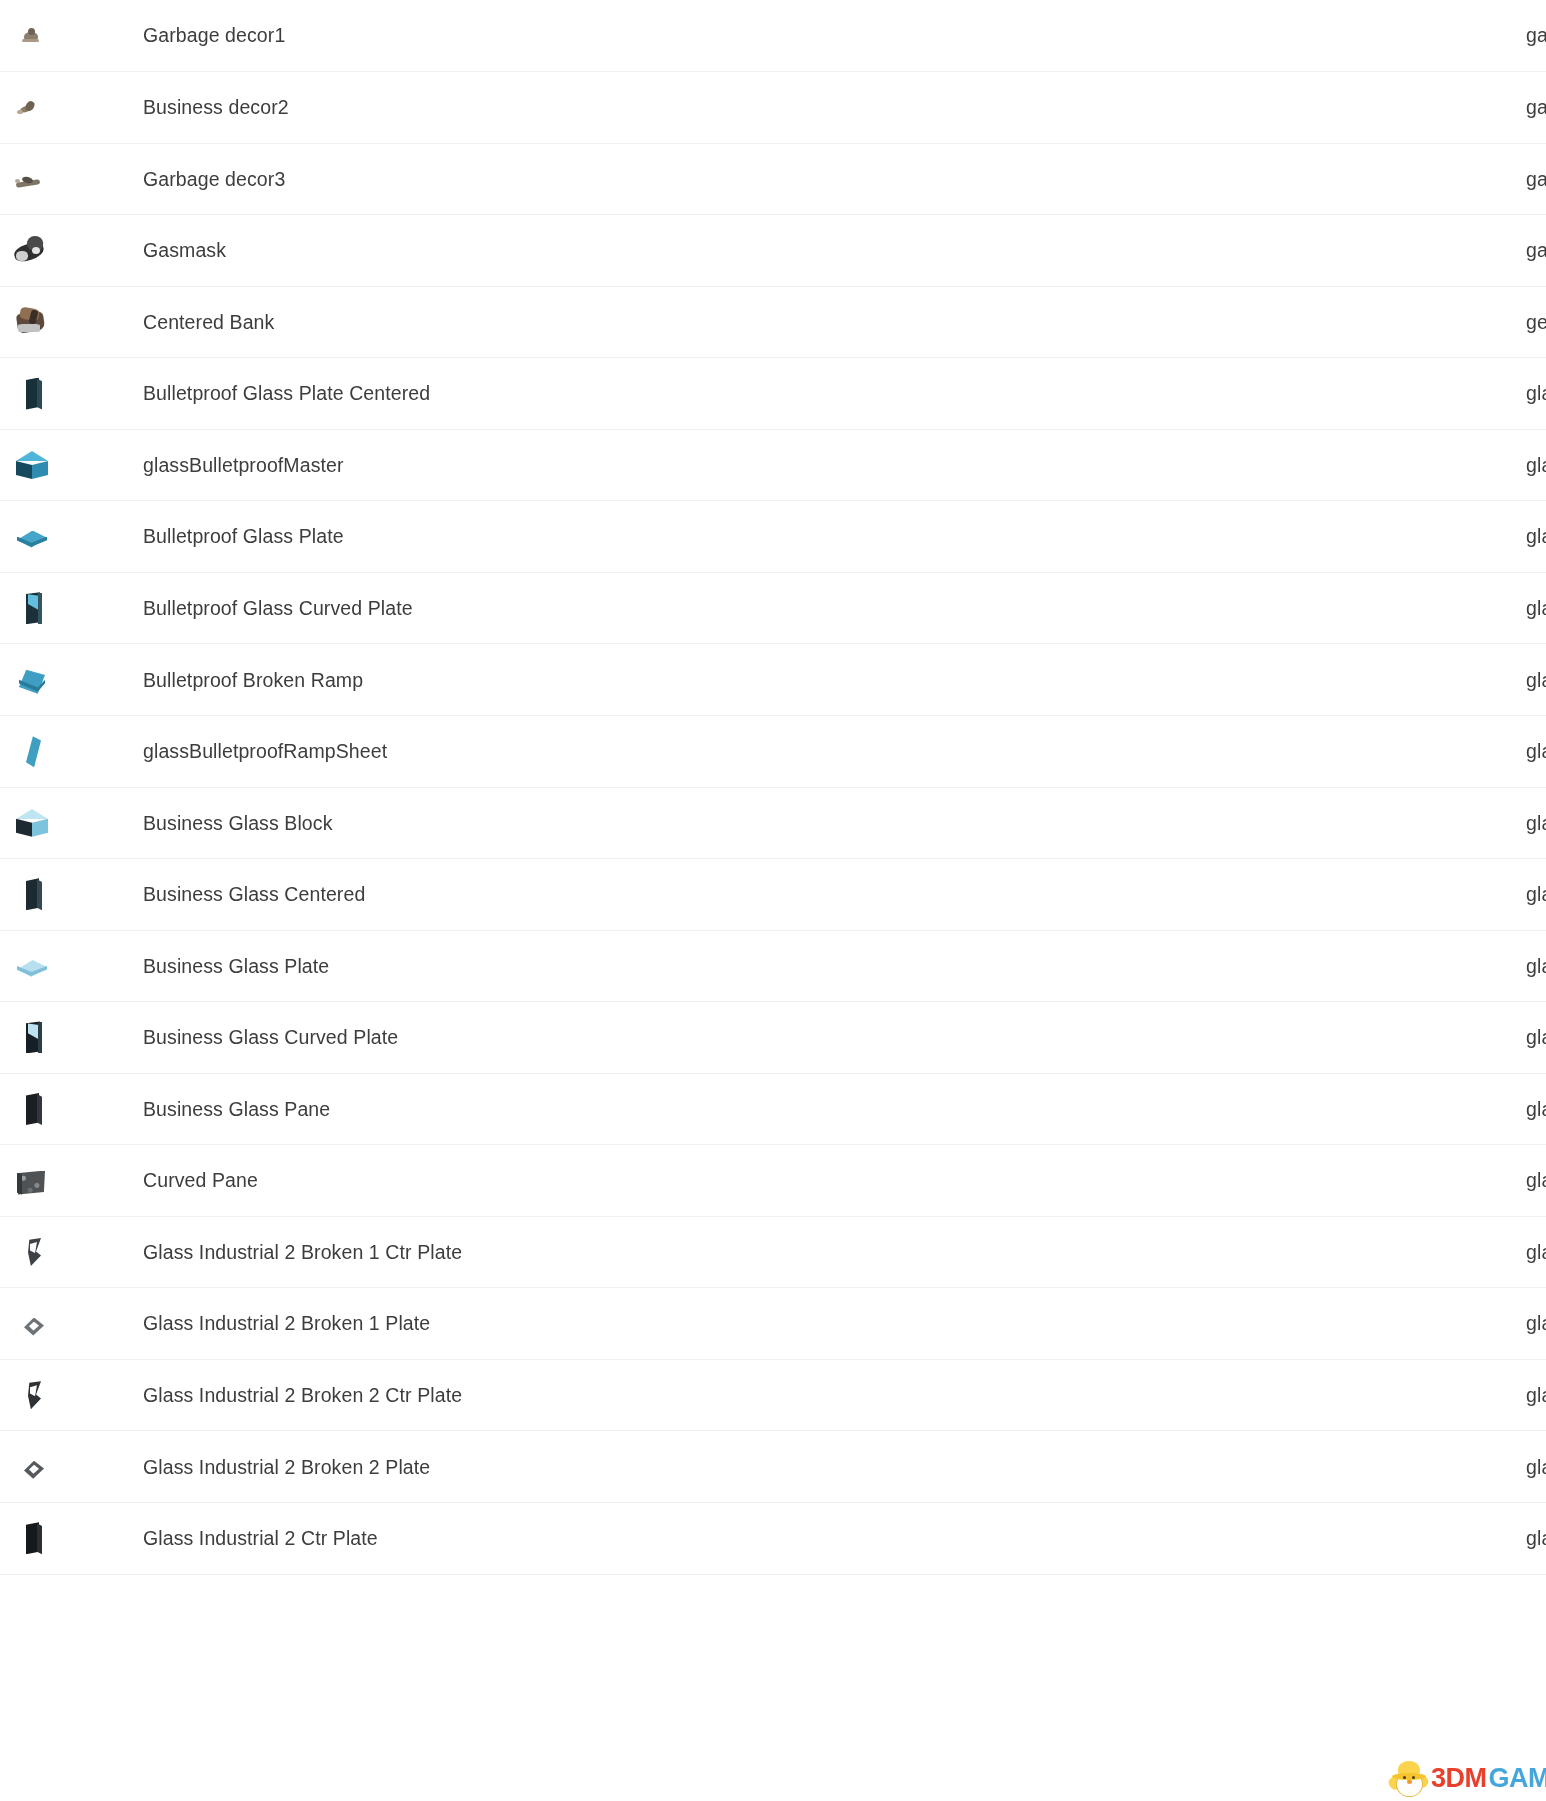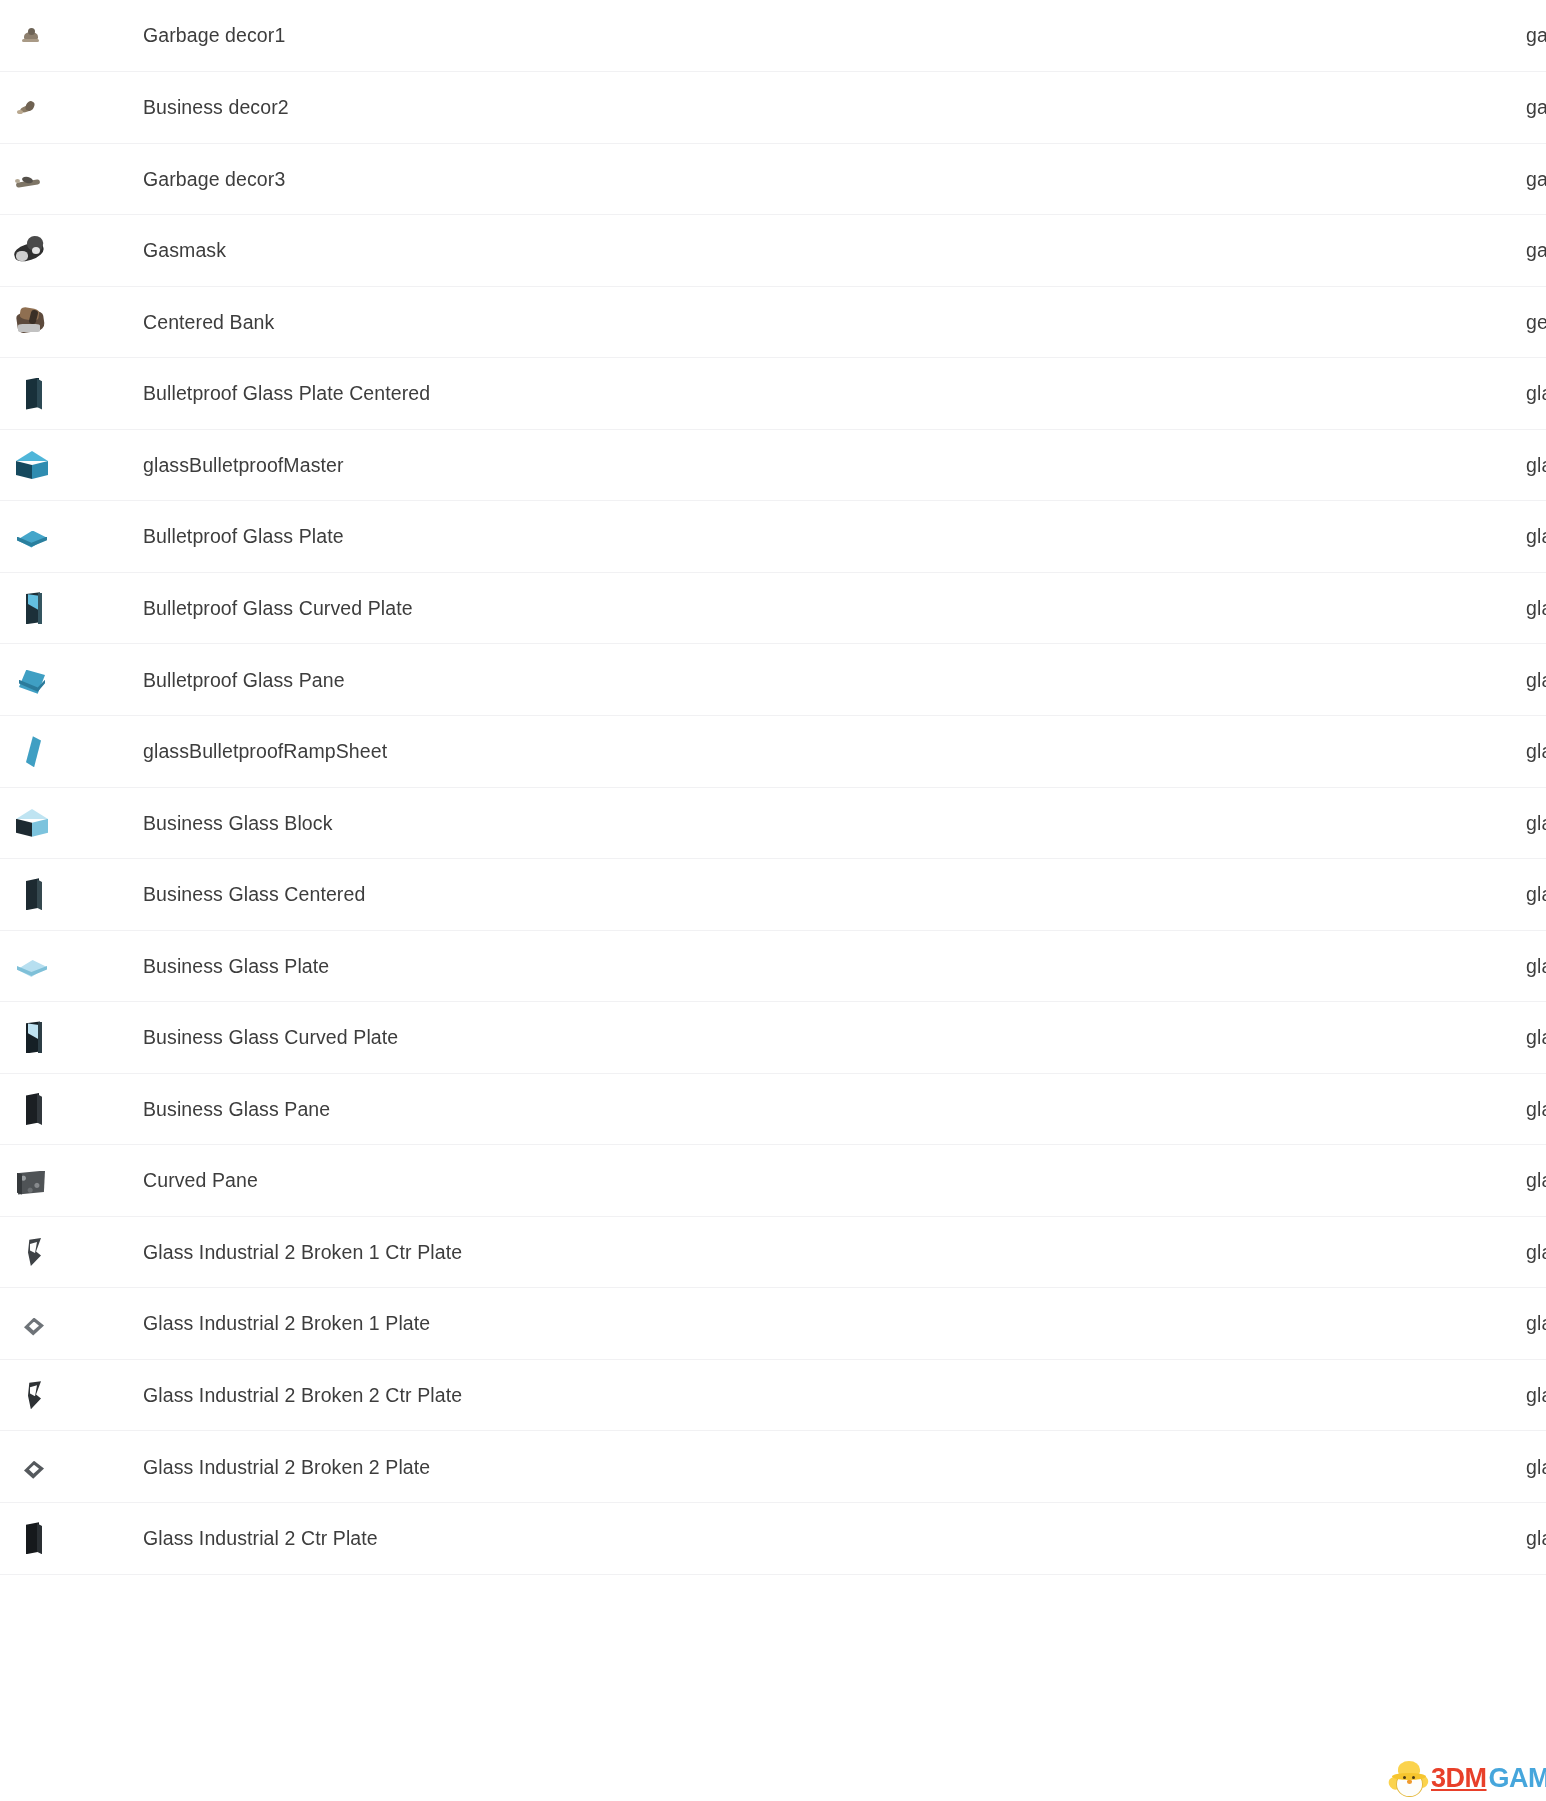--- a/index.html
+++ b/index.html
@@ -229,21 +229,21 @@
       background:#e0402b; border-radius:50% 50% 45% 45%; z-index:-1; }
 
   .wm-text {
     font-family: "Liberation Sans", "DejaVu Sans", sans-serif;
     font-weight: bold;
     font-size: 27px;
     line-height: 1;
     letter-spacing: -0.5px;
     white-space: nowrap;
   }
-  .wm-3dm  { color: #e8402a; text-decoration: underline; }
+  .wm-3dm  { color: #e8402a; }
   .wm-game { color: #46a6dc; }
 </style>
 </head>
 <body>
 
 <table class="item-table">
   <tbody>
       <tr class="item-row">
         <td class="cell-thumb">
           <span class="thumb tk-speck1">
@@ -343,21 +343,21 @@
         <td class="cell-name">Bulletproof Glass Curved Plate</td>
         <td class="cell-id">glassBulletproofPlateCurved</td>
       </tr>
       <tr class="item-row">
         <td class="cell-thumb">
           <span class="thumb tk-ramp" style="--face:#3f9fc3;--edge:#2b7b9b">
             <i></i>
             <i></i>
           </span>
         </td>
-        <td class="cell-name">Bulletproof Glass Pane</td>
+        <td class="cell-name">Bulletproof Broken Ramp</td>
         <td class="cell-id">glassBulletproofRamp</td>
       </tr>
       <tr class="item-row">
         <td class="cell-thumb">
           <span class="thumb tk-rampsheet" style="--face:#3f9fc3">
             <i></i>
           </span>
         </td>
         <td class="cell-name">glassBulletproofRampSheet</td>
         <td class="cell-id">glassBulletproofRampSheet</td>

